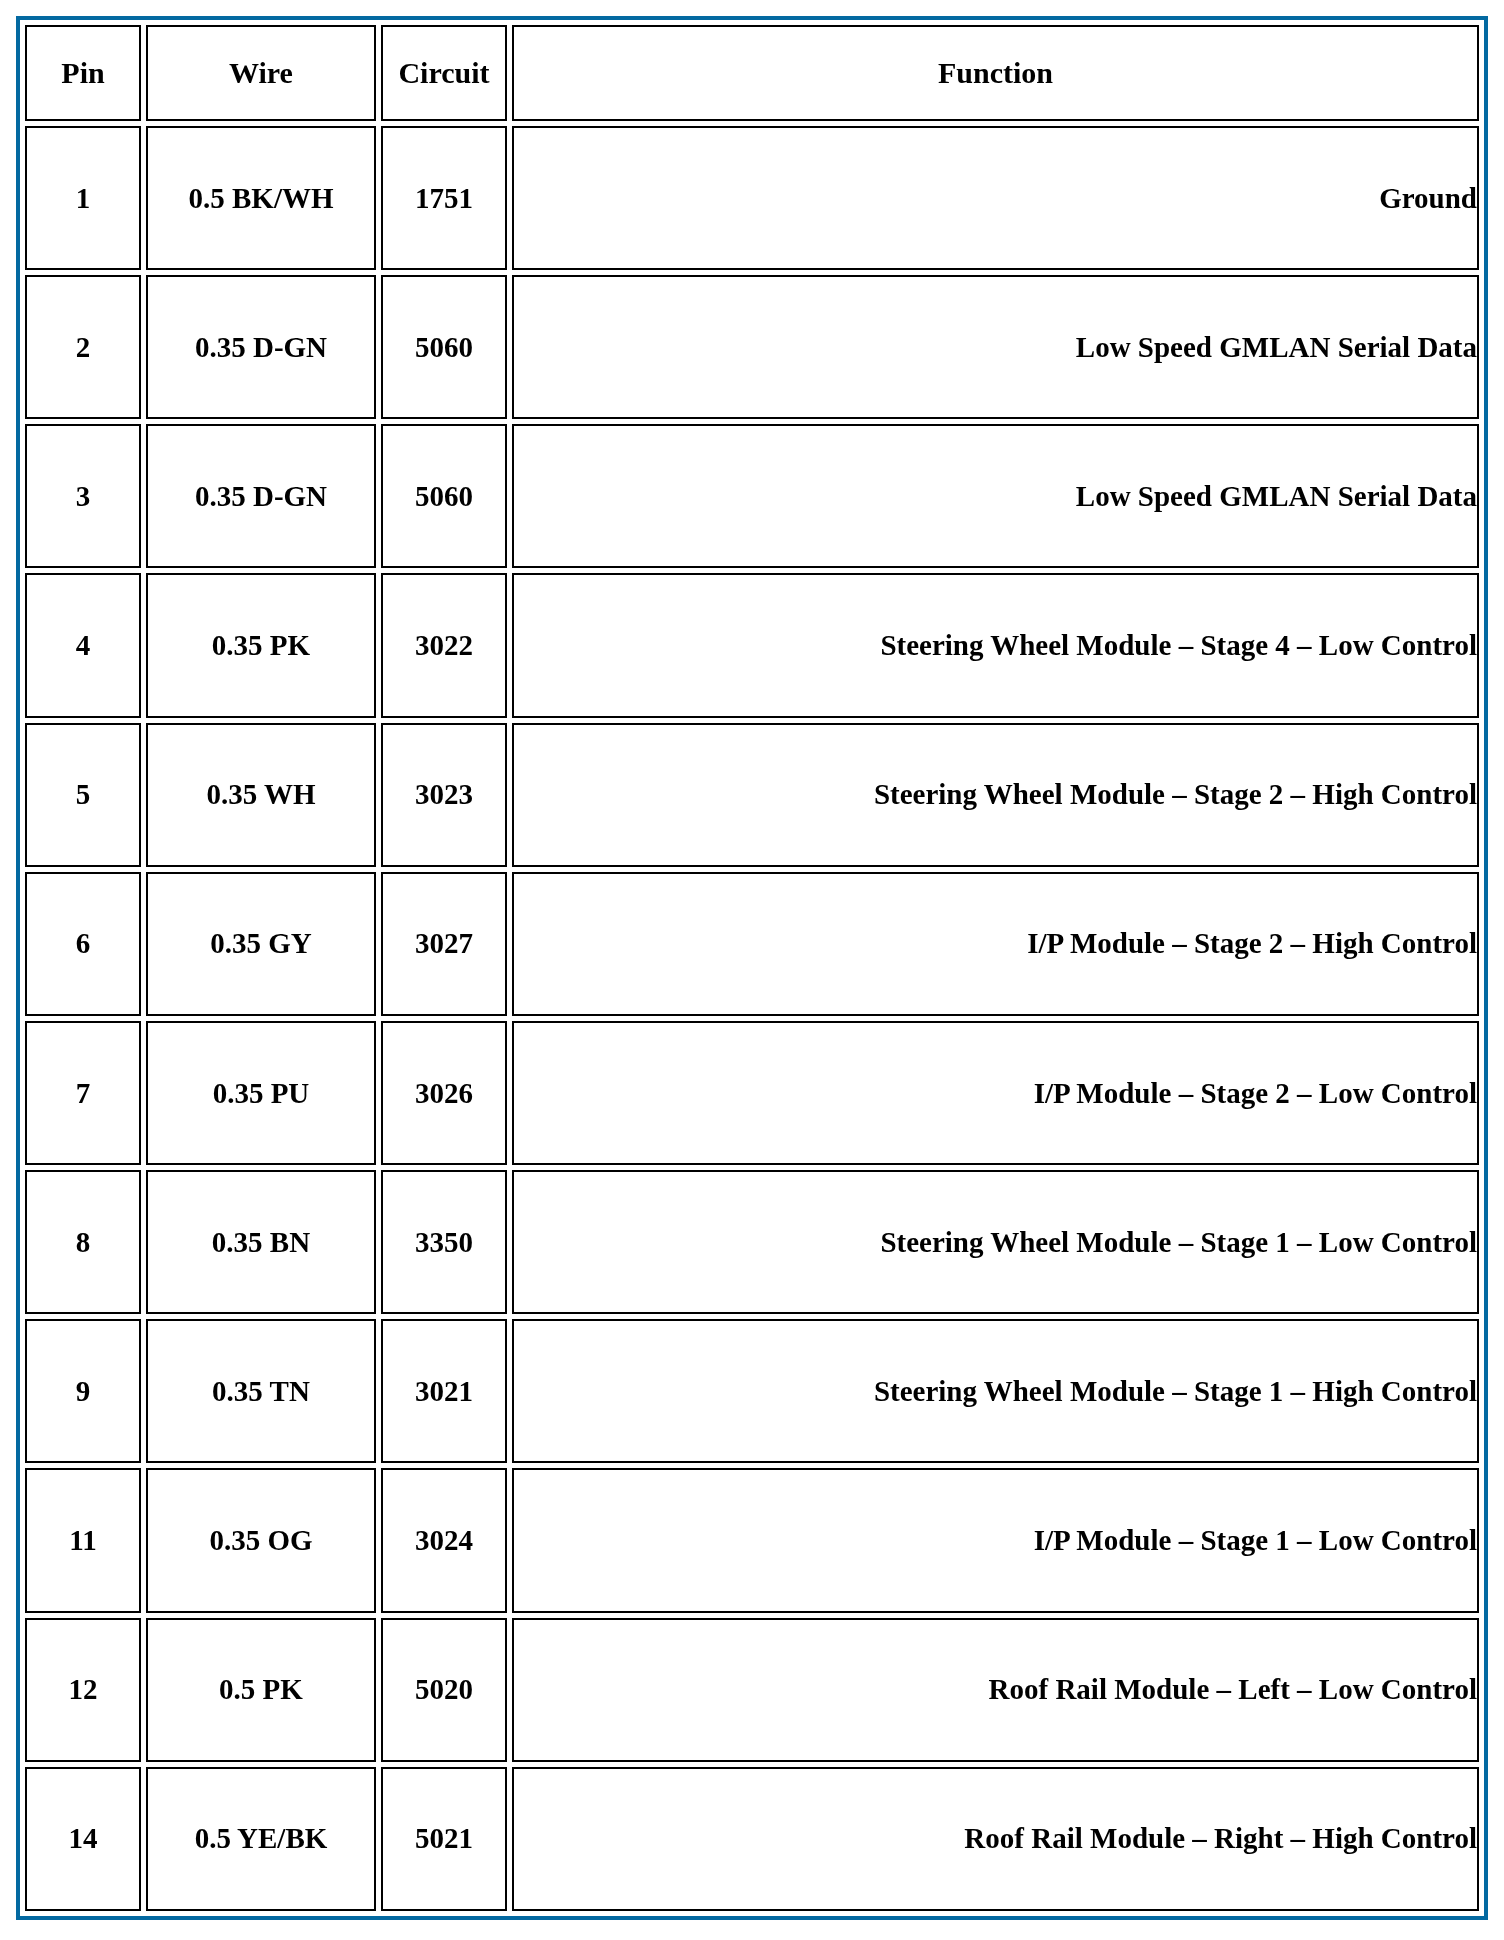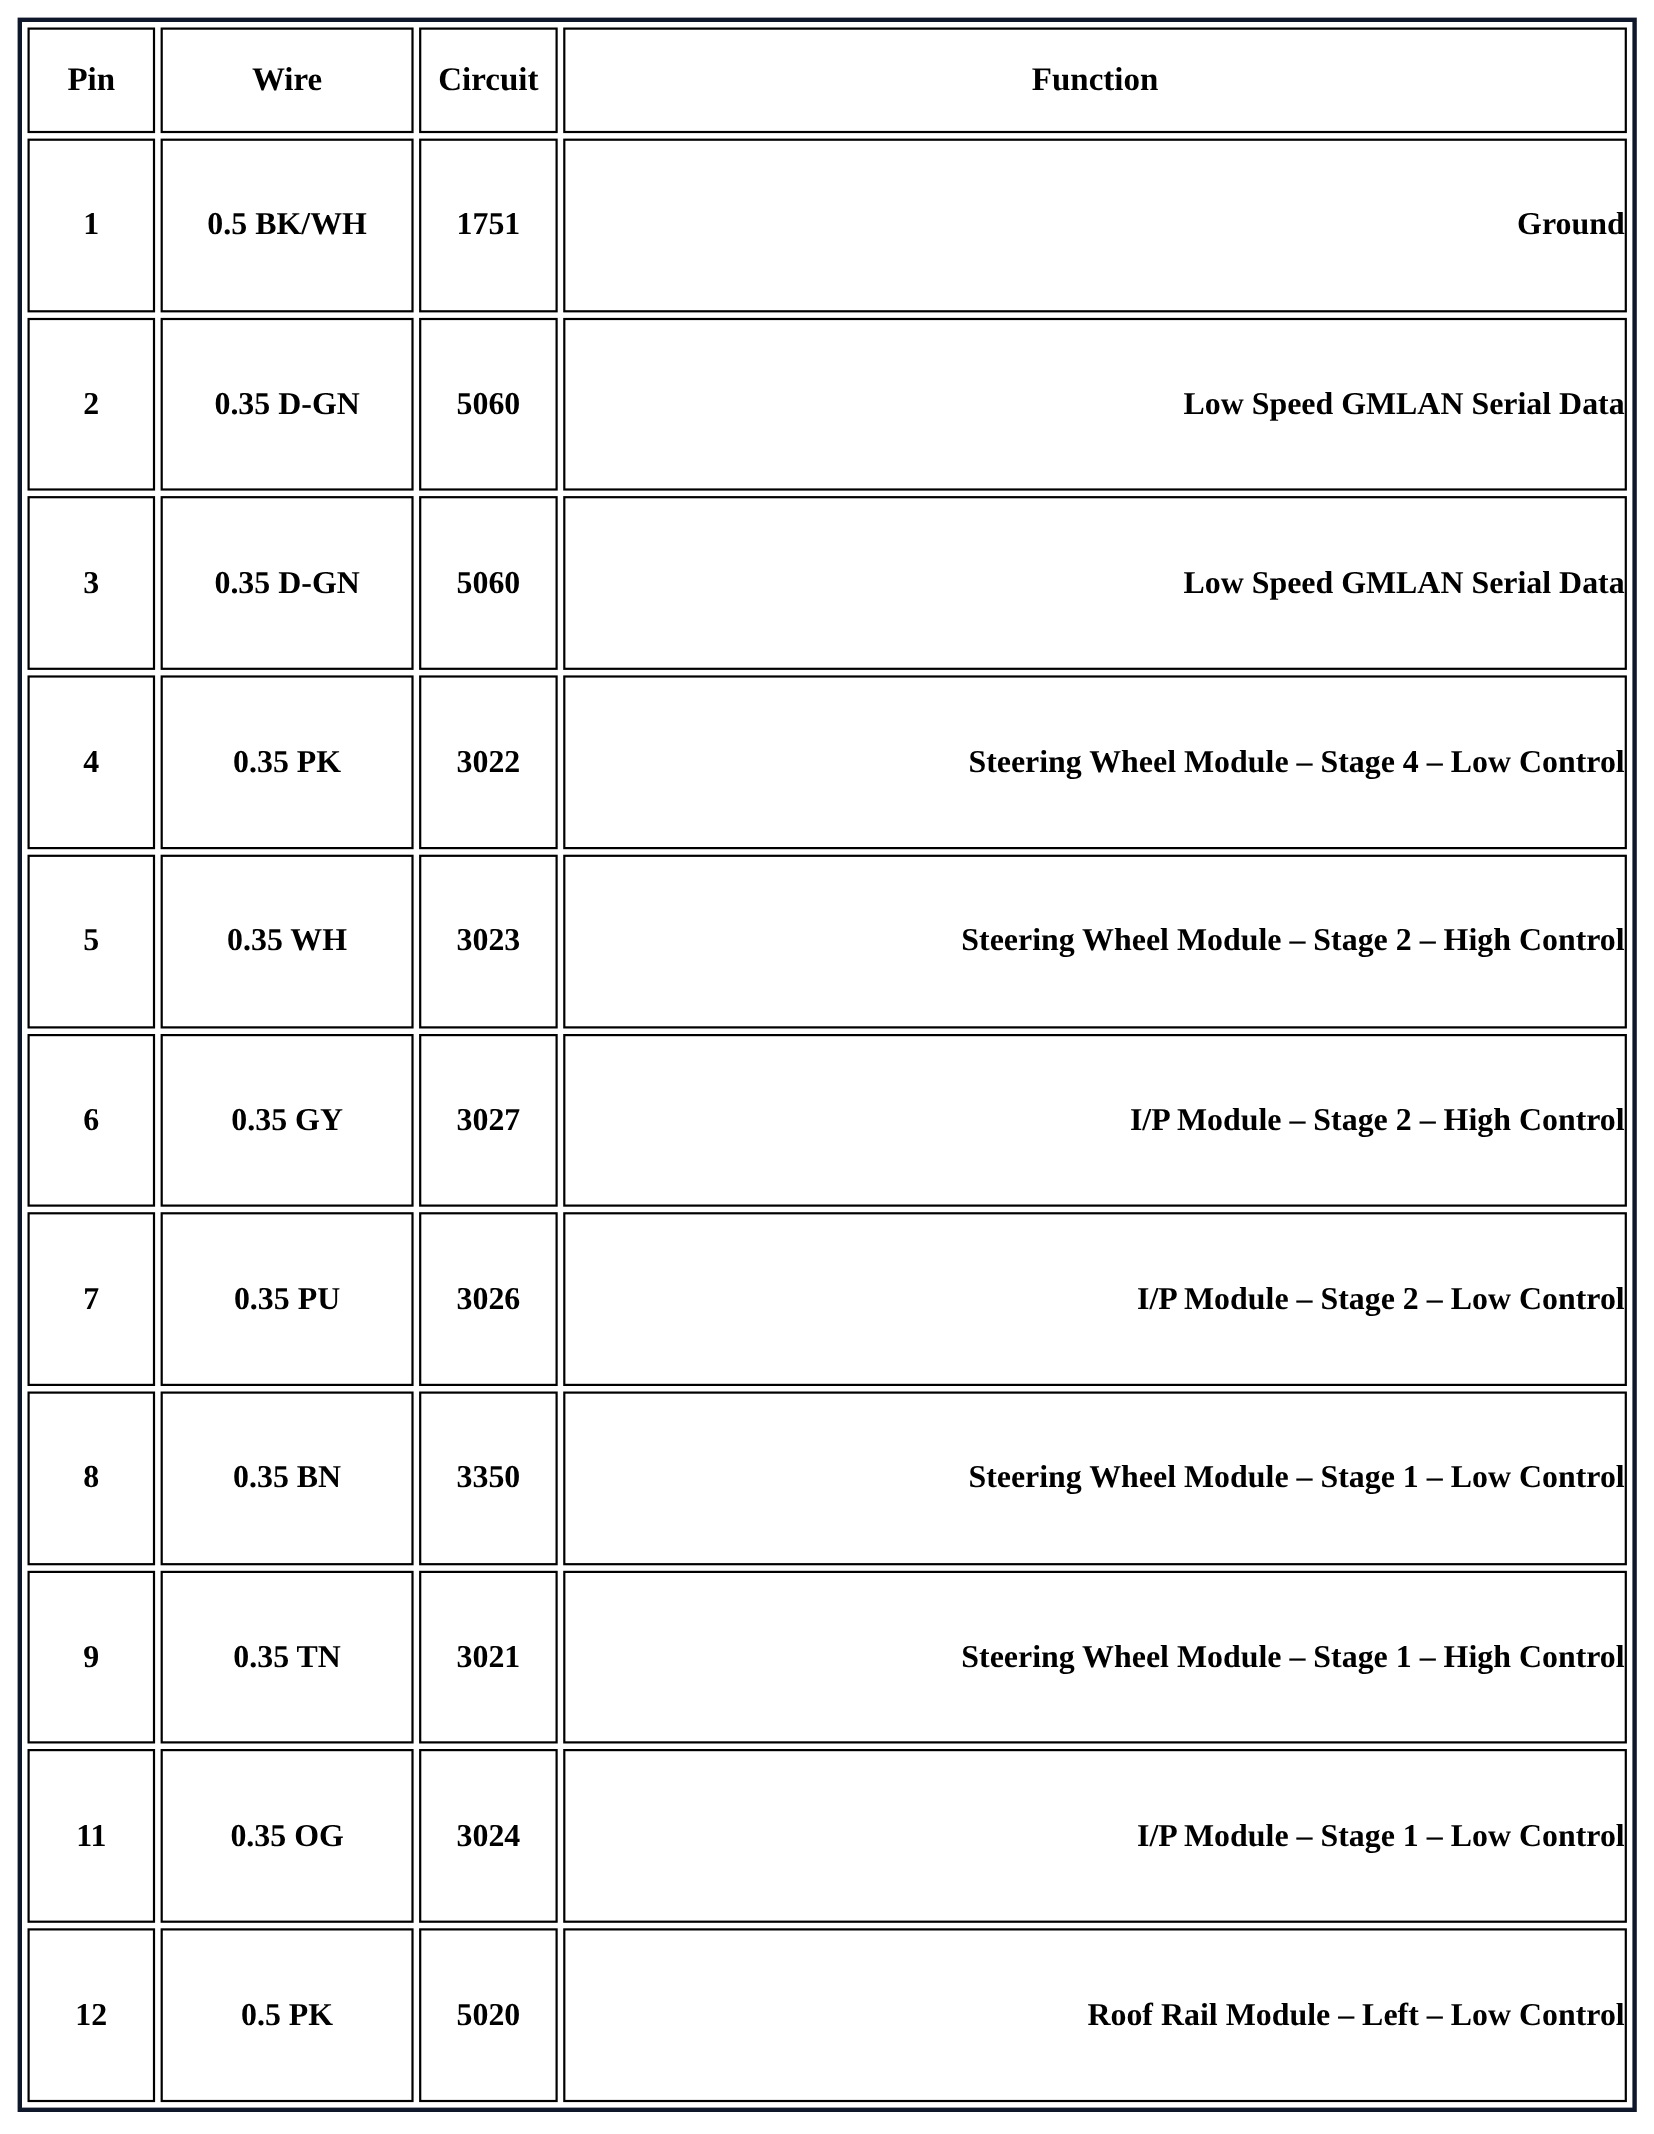--- a/index.html
+++ b/index.html
@@ -18,21 +18,21 @@
     box-sizing: border-box;
     padding: 16px 16px;
     width: 100%;
     height: 100%;
   }
   table.pinout {
     width: 100%;
     height: 1904px;
     border-collapse: separate;
     border-spacing: 5px;
-    border: 4px solid #0f172a;
+    border: 4px solid #0369a1;
     table-layout: fixed;
   }
   table.pinout th,
   table.pinout td {
     border: 2px solid #000000;
     font-weight: bold;
     font-size: 29px;
     vertical-align: middle;
     background: #ffffff;
     padding: 0;
@@ -137,15 +137,21 @@
         <td class="c-wire">0.35 OG</td>
         <td class="c-circuit">3024</td>
         <td class="c-function">I/P Module – Stage 1 – Low Control</td>
       </tr>
       <tr>
         <td class="c-pin">12</td>
         <td class="c-wire">0.5 PK</td>
         <td class="c-circuit">5020</td>
         <td class="c-function">Roof Rail Module – Left – Low Control</td>
       </tr>
+      <tr>
+        <td class="c-pin">14</td>
+        <td class="c-wire">0.5 YE/BK</td>
+        <td class="c-circuit">5021</td>
+        <td class="c-function">Roof Rail Module – Right – High Control</td>
+      </tr>
     </tbody>
   </table>
 </div>
 
 </body></html>

